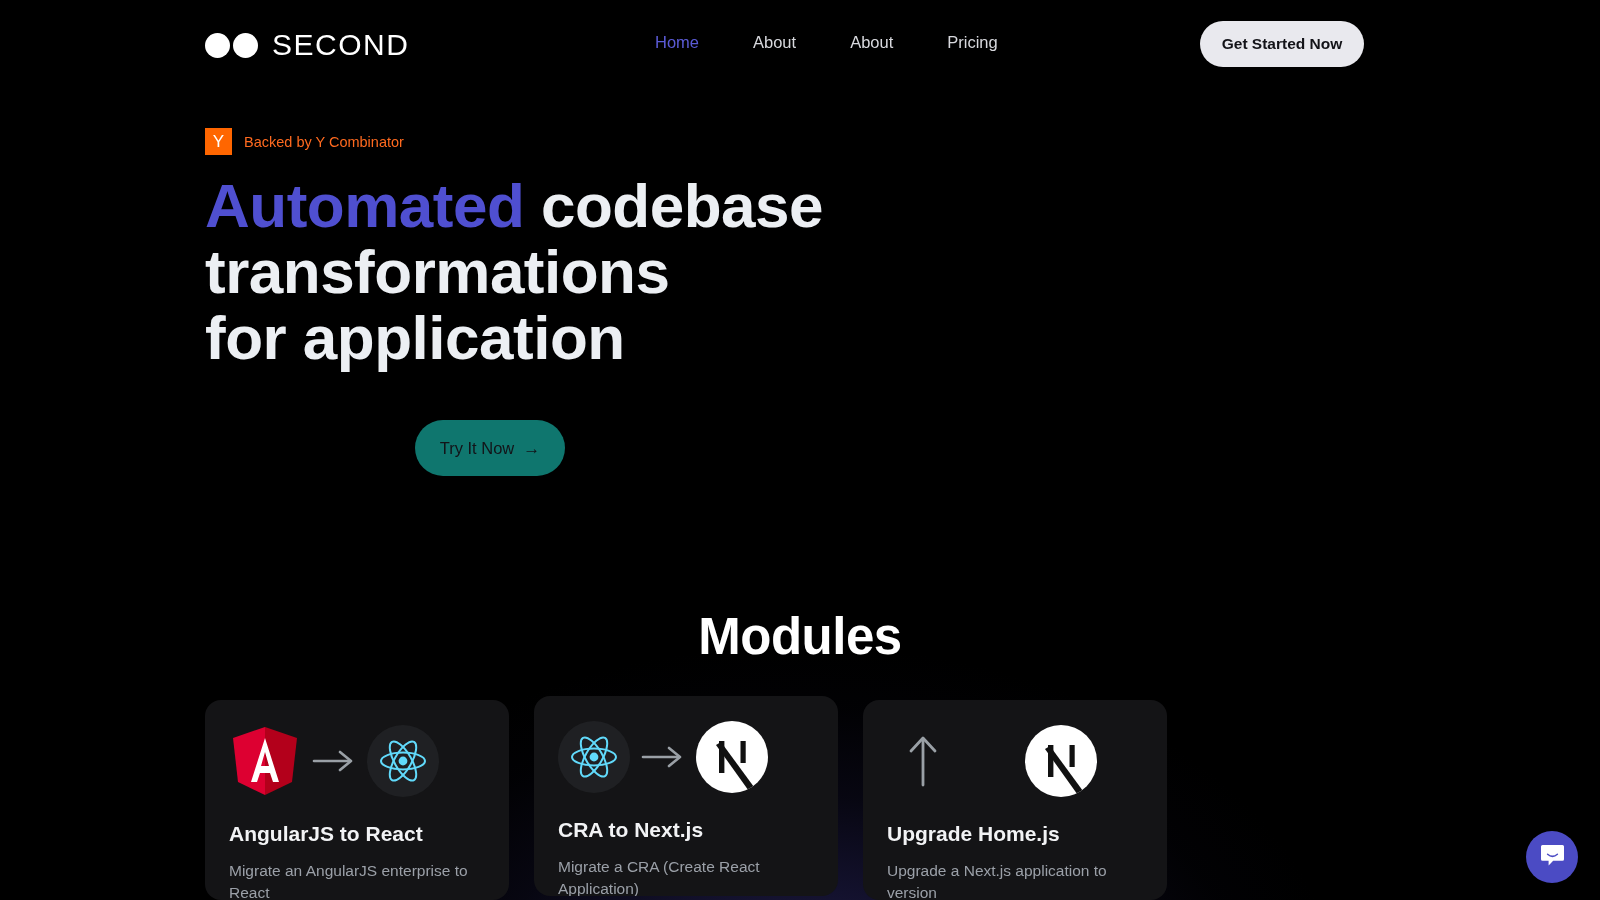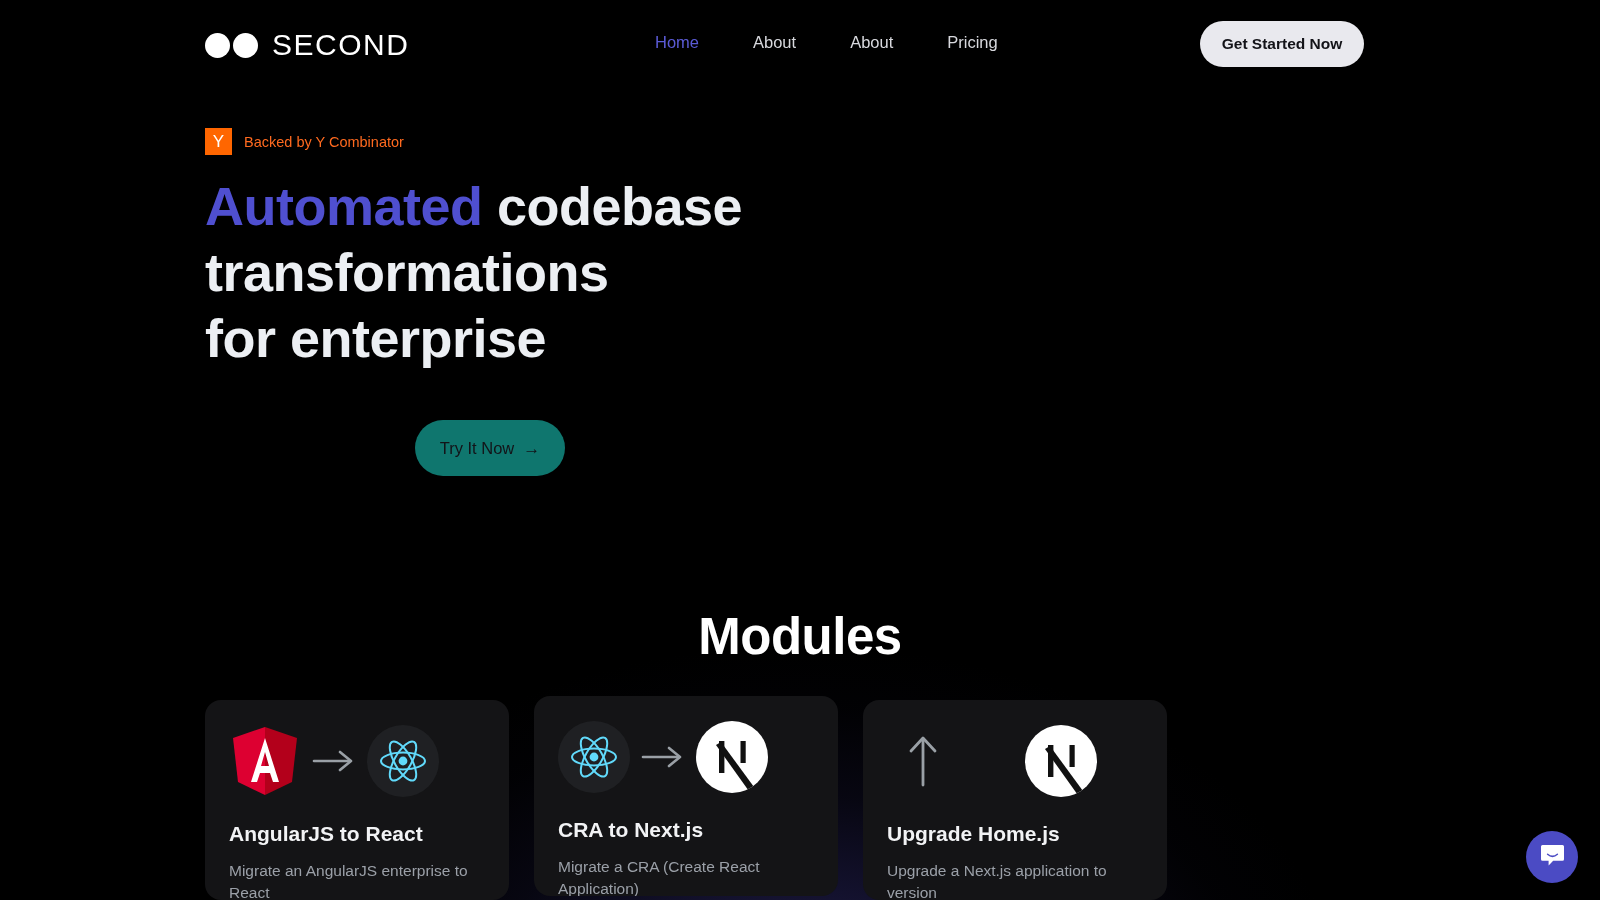--- a/index.html
+++ b/index.html
@@ -76,21 +76,21 @@
   .yc-square {
     width:27px; height:27px; background:#FF6600;
     color:#fff; font-size:17px; font-weight:500;
     display:flex; align-items:center; justify-content:center;
     font-family:"Liberation Sans", sans-serif;
   }
   .yc-label { font-size:14.5px; color:#FF6A1F; }
 
   h1.headline {
     margin-top:18px;
-    font-size:54px; line-height:66px;
+    font-size:62px; line-height:66px;
     font-weight:bold; color:#eceff3;
     letter-spacing:-0.5px;
   }
   h1.headline .accent { color:#4f4fd0; }
 
   .cta-hero {
     position:absolute; left:210px; top:292px;
     width:150px; height:56px; border-radius:30px;
     background:#0f766e; color:#131318;
     font-size:16.5px;
@@ -188,21 +188,21 @@
   <div class="hero">
 
     <div class="yc-badge">
       <span class="yc-square">Y</span>
       <span class="yc-label">Backed by Y Combinator</span>
     </div>
 
     <h1 class="headline">
       <span class="accent">Automated</span><span> codebase</span><br>
       <span>transformations</span><br>
-      <span>for enterprise</span>
+      <span>for application</span>
     </h1>
 
     <button class="cta-hero">
       <span>Try It Now</span>
       <span class="arr">→</span>
     </button>
   </div>
 
   <div class="modules-title">Modules</div>
 

